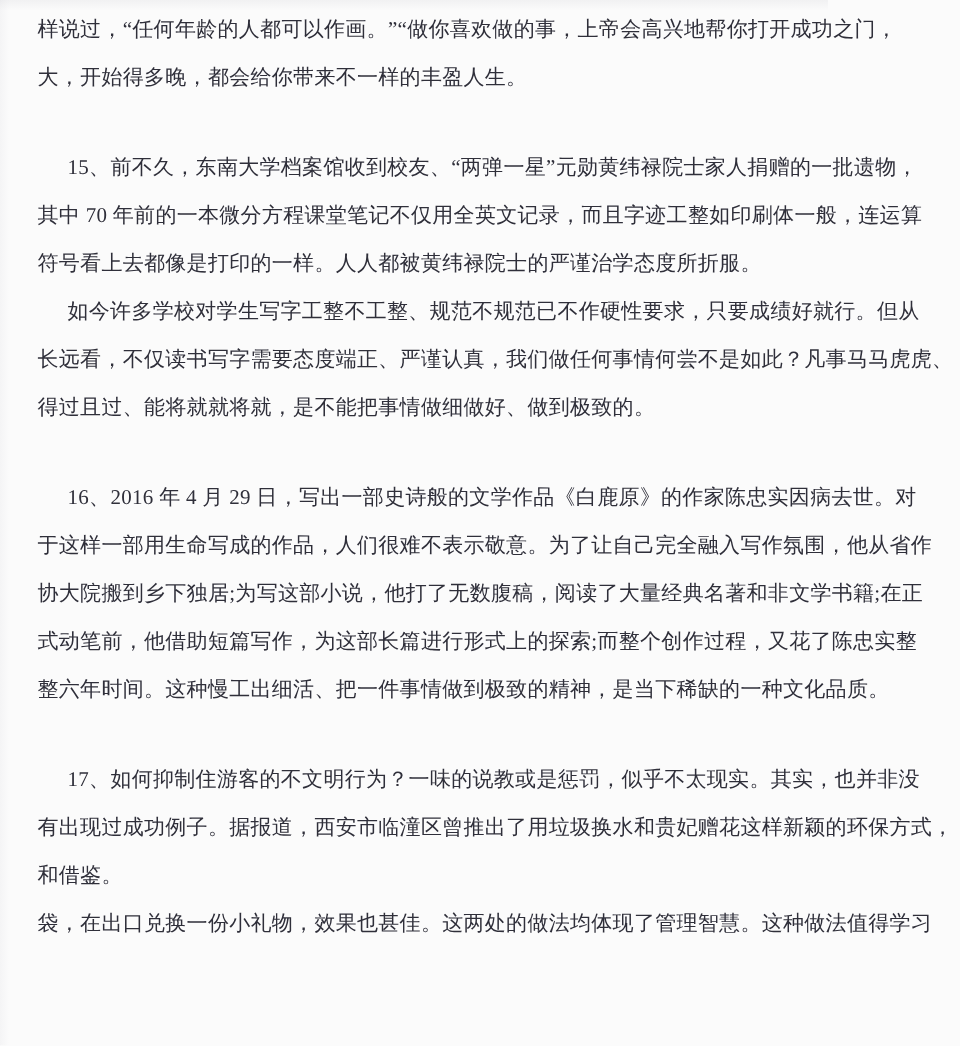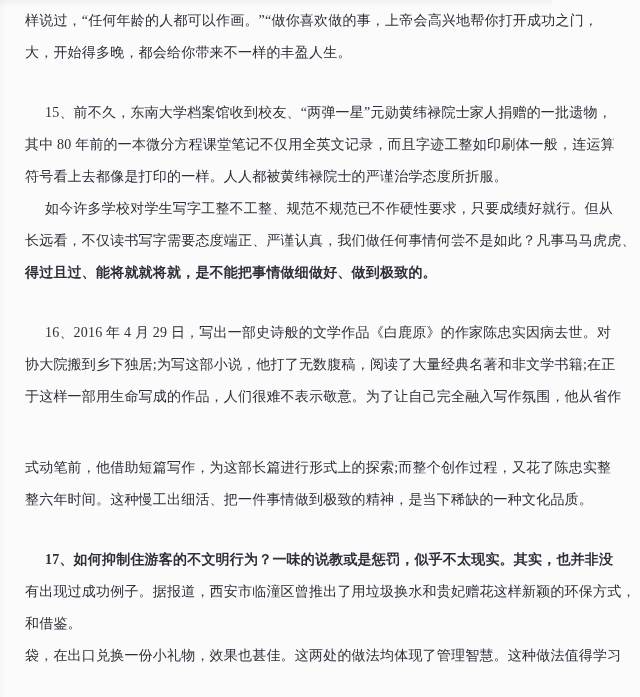--- a/index.html
+++ b/index.html
@@ -50,34 +50,34 @@
 </head>
 <body style="background: rgb(251, 251, 251);">
 
 <div class="page" id="doc">
     <div class="para">
       <div class="line" style="color: rgb(47, 47, 58);">样说过，“任何年龄的人都可以作画。”“做你喜欢做的事，上帝会高兴地帮你打开成功之门，</div>
       <div class="line last" style="color: rgb(47, 47, 58);">大，开始得多晚，都会给你带来不一样的丰盈人生。</div>
     </div>
     <div class="para block-gap">
       <div class="line indent" style="color: rgb(47, 47, 58);">15、前不久，东南大学档案馆收到校友、“两弹一星”元勋黄纬禄院士家人捐赠的一批遗物，</div>
-      <div class="line" style="color: rgb(47, 47, 58);">其中 80 年前的一本微分方程课堂笔记不仅用全英文记录，而且字迹工整如印刷体一般，连运算</div>
+      <div class="line" style="color: rgb(47, 47, 58);">其中 70 年前的一本微分方程课堂笔记不仅用全英文记录，而且字迹工整如印刷体一般，连运算</div>
       <div class="line last" style="color: rgb(47, 47, 58);">符号看上去都像是打印的一样。人人都被黄纬禄院士的严谨治学态度所折服。</div>
     </div>
     <div class="para">
       <div class="line indent" style="color: rgb(47, 47, 58);">如今许多学校对学生写字工整不工整、规范不规范已不作硬性要求，只要成绩好就行。但从</div>
       <div class="line" style="color: rgb(47, 47, 58);">长远看，不仅读书写字需要态度端正、严谨认真，我们做任何事情何尝不是如此？凡事马马虎虎、</div>
-      <div class="line last" style="color: rgb(47, 47, 58); font-weight: bold;">得过且过、能将就就将就，是不能把事情做细做好、做到极致的。</div>
+      <div class="line last" style="color: rgb(47, 47, 58);">得过且过、能将就就将就，是不能把事情做细做好、做到极致的。</div>
     </div>
     <div class="para block-gap">
       <div class="line indent" style="color: rgb(47, 47, 58);">16、2016 年 4 月 29 日，写出一部史诗般的文学作品《白鹿原》的作家陈忠实因病去世。对</div>
+      <div class="line" style="color: rgb(47, 47, 58);">于这样一部用生命写成的作品，人们很难不表示敬意。为了让自己完全融入写作氛围，他从省作</div>
       <div class="line" style="color: rgb(47, 47, 58);">协大院搬到乡下独居;为写这部小说，他打了无数腹稿，阅读了大量经典名著和非文学书籍;在正</div>
-      <div class="line" style="color: rgb(47, 47, 58);">于这样一部用生命写成的作品，人们很难不表示敬意。为了让自己完全融入写作氛围，他从省作</div>
-      <div class="line" style="color: rgb(47, 47, 58); margin-top: 39px;">式动笔前，他借助短篇写作，为这部长篇进行形式上的探索;而整个创作过程，又花了陈忠实整</div>
+      <div class="line" style="color: rgb(47, 47, 58);">式动笔前，他借助短篇写作，为这部长篇进行形式上的探索;而整个创作过程，又花了陈忠实整</div>
       <div class="line last" style="color: rgb(47, 47, 58);">整六年时间。这种慢工出细活、把一件事情做到极致的精神，是当下稀缺的一种文化品质。</div>
     </div>
     <div class="para block-gap">
-      <div class="line indent" style="color: rgb(47, 47, 58); font-weight: bold;">17、如何抑制住游客的不文明行为？一味的说教或是惩罚，似乎不太现实。其实，也并非没</div>
+      <div class="line indent" style="color: rgb(47, 47, 58);">17、如何抑制住游客的不文明行为？一味的说教或是惩罚，似乎不太现实。其实，也并非没</div>
       <div class="line" style="color: rgb(47, 47, 58);">有出现过成功例子。据报道，西安市临潼区曾推出了用垃圾换水和贵妃赠花这样新颖的环保方式，</div>
       <div class="line last" style="color: rgb(47, 47, 58);">和借鉴。</div>
       <div class="line" style="color: rgb(47, 47, 58);">袋，在出口兑换一份小礼物，效果也甚佳。这两处的做法均体现了管理智慧。这种做法值得学习</div>
     </div>
   </div>
 
 </body></html>

